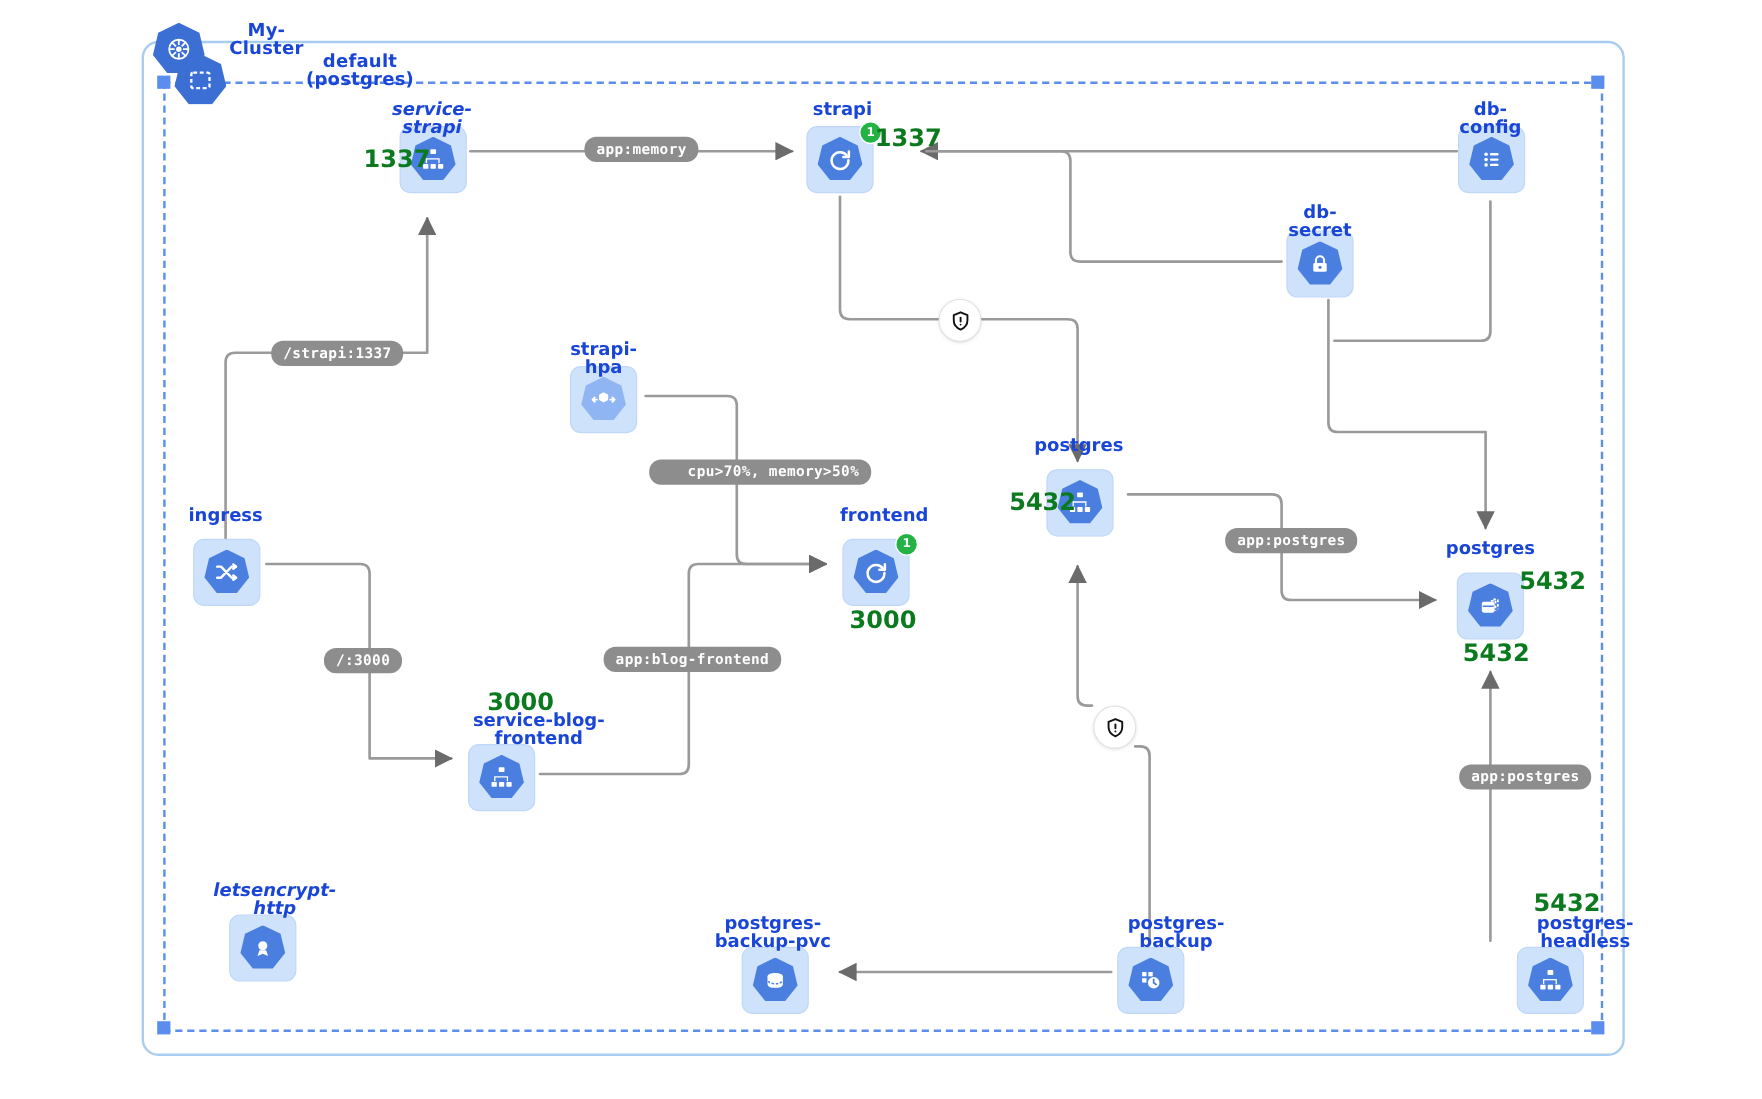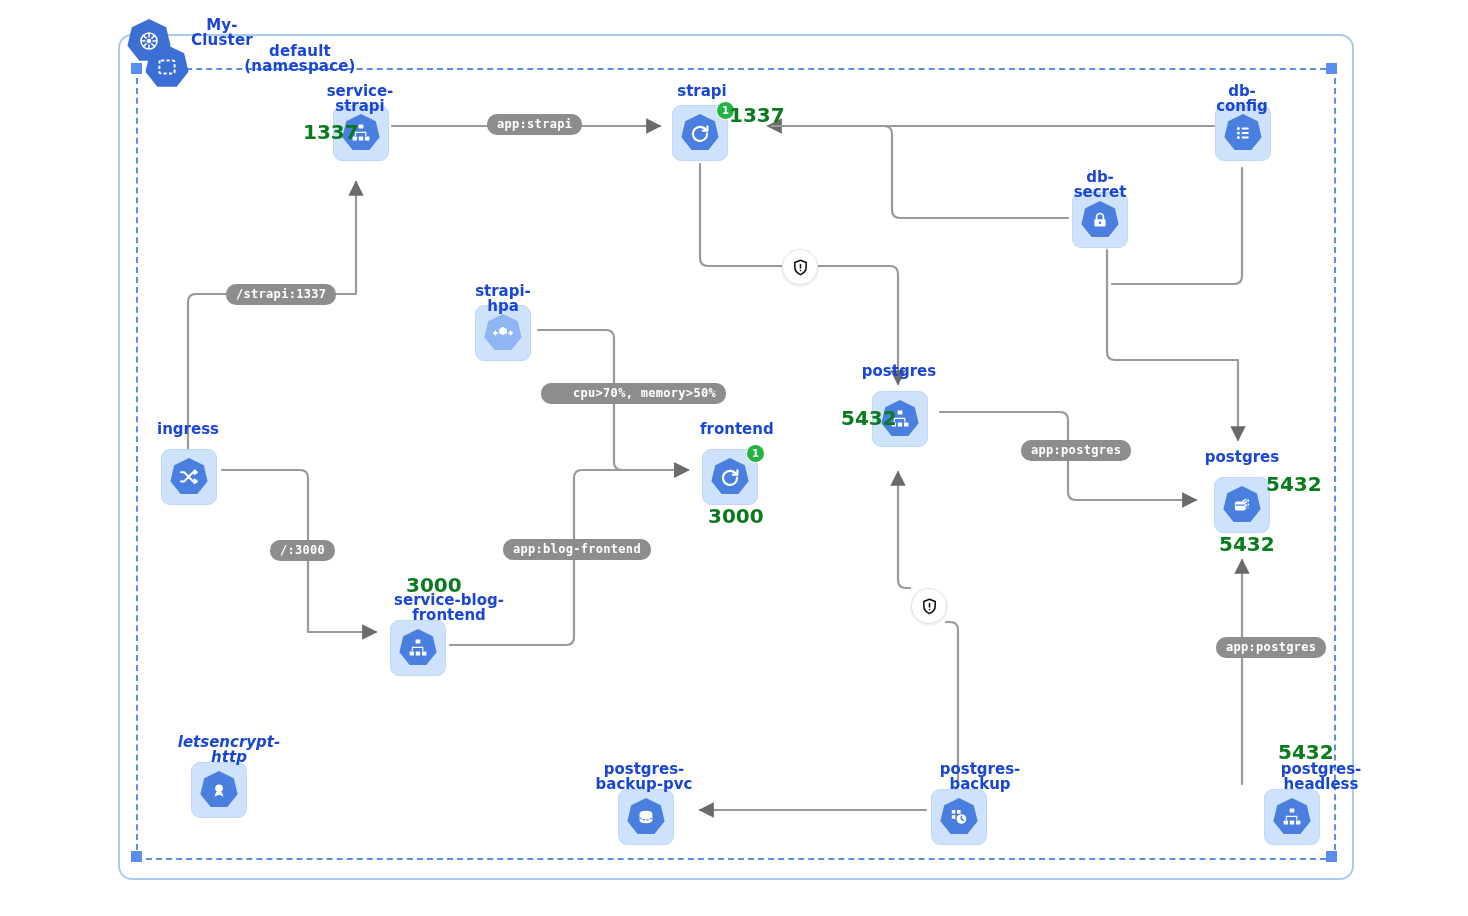--- a/index.html
+++ b/index.html
@@ -149,36 +149,36 @@
       <circle cx="12" cy="12" r="2.1" fill="#fff" stroke="none"></circle>
     <path d="M12 4.6v4.2M12 15.2v4.2M4.6 12h4.2M15.2 12h4.2M6.8 6.8l3 3M14.2 14.2l3 3M17.2 6.8l-3 3M9.8 14.2l-3 3"></path>
   </svg>
 </div>
 <div class="badge-hept badge-ns">
   <svg viewBox="0 0 24 24" fill="none" stroke="#ffffff" stroke-width="1.8" stroke-dasharray="3 2">
     <rect x="5" y="6" width="14" height="12" rx="1.5"></rect>
   </svg>
 </div>
 <div class="frame-title title-cluster">My-Cluster</div>
-<div class="frame-title title-ns">default (namespace)</div>
+<div class="frame-title title-ns">default (postgres)</div>
 
 <div class="node" style="left:333px;top:105px;">
   <div class="tile">
     <div class="hept">
       <svg viewBox="0 0 24 24" fill="#ffffff">
           <rect x="9.6" y="3.4" width="4.8" height="4" rx=".6"></rect>
           <rect x="3.6" y="15.6" width="4.4" height="4" rx=".6"></rect>
           <rect x="9.8" y="15.6" width="4.4" height="4" rx=".6"></rect>
           <rect x="16" y="15.6" width="4.4" height="4" rx=".6"></rect>
           <path d="M11.6 7.4v3.4h-5.8v4.2h1.1v-3.1h9.4v3.1h1.1v-4.2h-5.8V7.4z"></path>
         </svg>
     </div>
   </div>
 </div>
-<div class="node-label" style="left:305px;top:84px;width:110px;">service-strapi</div>
+<div class="node-label" style="left:305px;top:84px;width:110px;font-style:italic;">service-strapi</div>
 <div class="port" style="left:303px;top:124px;">1337</div>
 
 <div class="node" style="left:672px;top:105px;">
   <div class="tile">
     <div class="hept">
       <svg viewBox="0 0 24 24" fill="none" stroke="#ffffff" stroke-width="2.1" stroke-linecap="round">
         <path d="M18.2 9.6A7 7 0 1 0 19 12.6"></path>
           <path d="M19.4 5.2v4.6h-4.6" stroke-linejoin="round"></path>
       </svg>
     </div>
@@ -352,21 +352,21 @@
           <rect x="9.8" y="15.6" width="4.4" height="4" rx=".6"></rect>
           <rect x="16" y="15.6" width="4.4" height="4" rx=".6"></rect>
           <path d="M11.6 7.4v3.4h-5.8v4.2h1.1v-3.1h9.4v3.1h1.1v-4.2h-5.8V7.4z"></path>
         </svg>
     </div>
   </div>
 </div>
 <div class="node-label" style="left:1256px;top:762px;width:130px;">postgres-headless</div>
 <div class="port" style="left:1278px;top:744px;">5432</div>
 
-<div class="edge-label" style="left:487px;top:114px;">app:strapi</div>
+<div class="edge-label" style="left:487px;top:114px;">app:memory</div>
 <div class="edge-label" style="left:226px;top:284px;">/strapi:1337</div>
 <div class="edge-label" style="left:541px;top:383px;padding-left:32px;">cpu&gt;70%, memory&gt;50%</div>
 <div class="edge-label" style="left:270px;top:540px;">/:3000</div>
 <div class="edge-label" style="left:503px;top:539px;">app:blog-frontend</div>
 <div class="edge-label" style="left:1021px;top:440px;">app:postgres</div>
 <div class="edge-label" style="left:1216px;top:637px;">app:postgres</div>
 
 <div class="shield" style="left:782px;top:249px;">
   <svg viewBox="0 0 24 24" fill="none" stroke="#111111" stroke-width="2" stroke-linecap="round" stroke-linejoin="round">
     <path d="M12 2.8 4.8 5.8v5.4c0 4.6 3 8.1 7.2 9.8 4.2-1.7 7.2-5.2 7.2-9.8V5.8z"></path>

